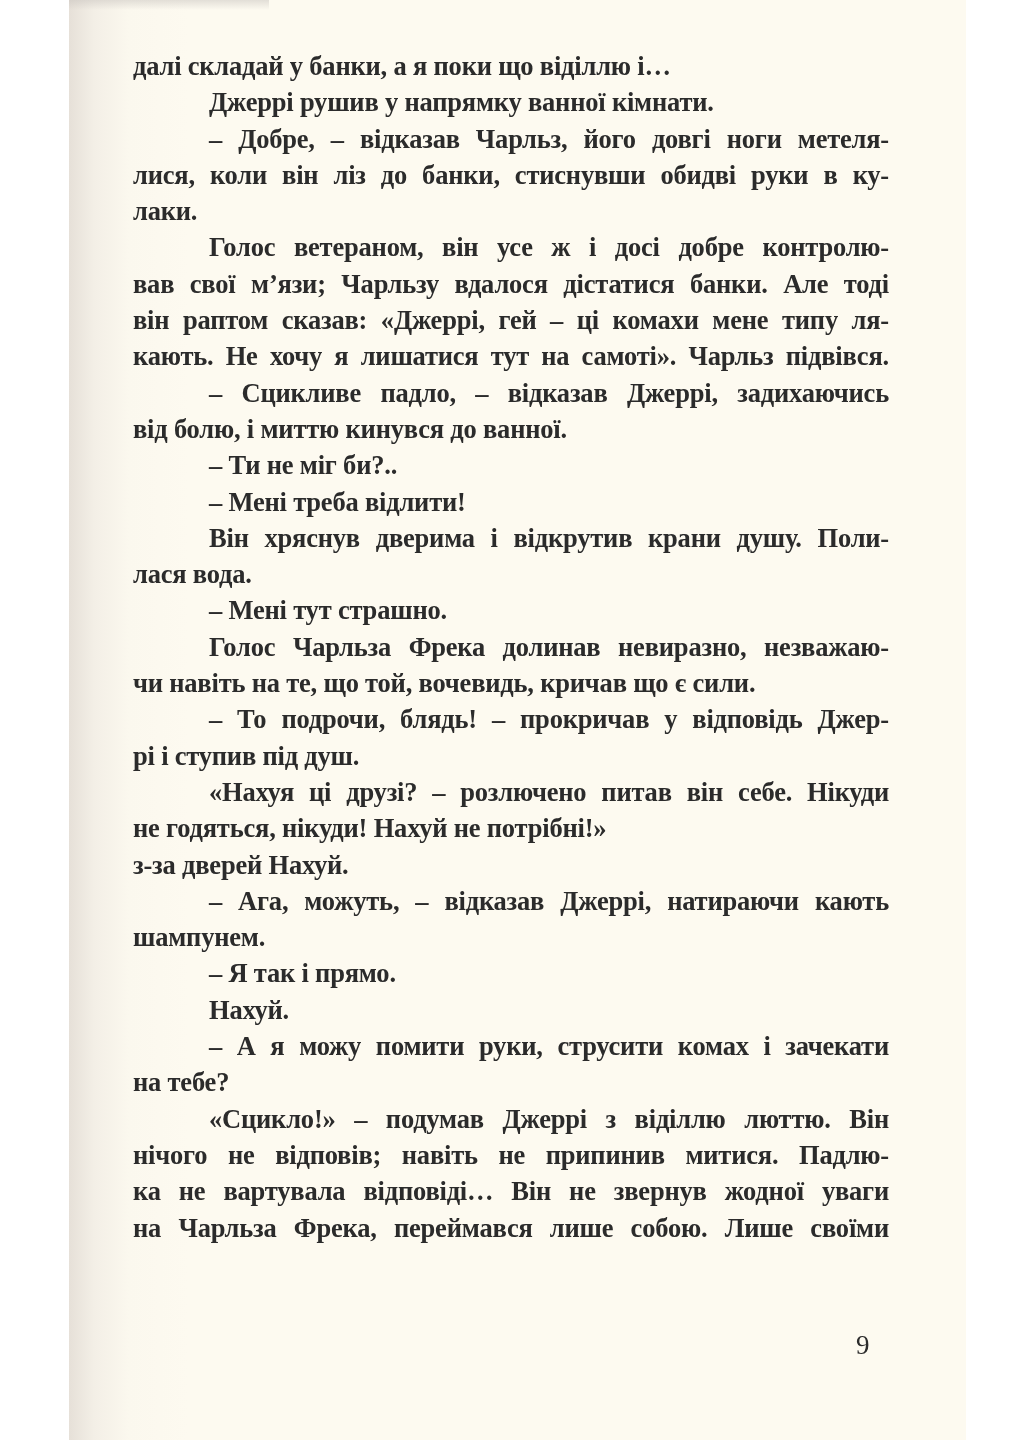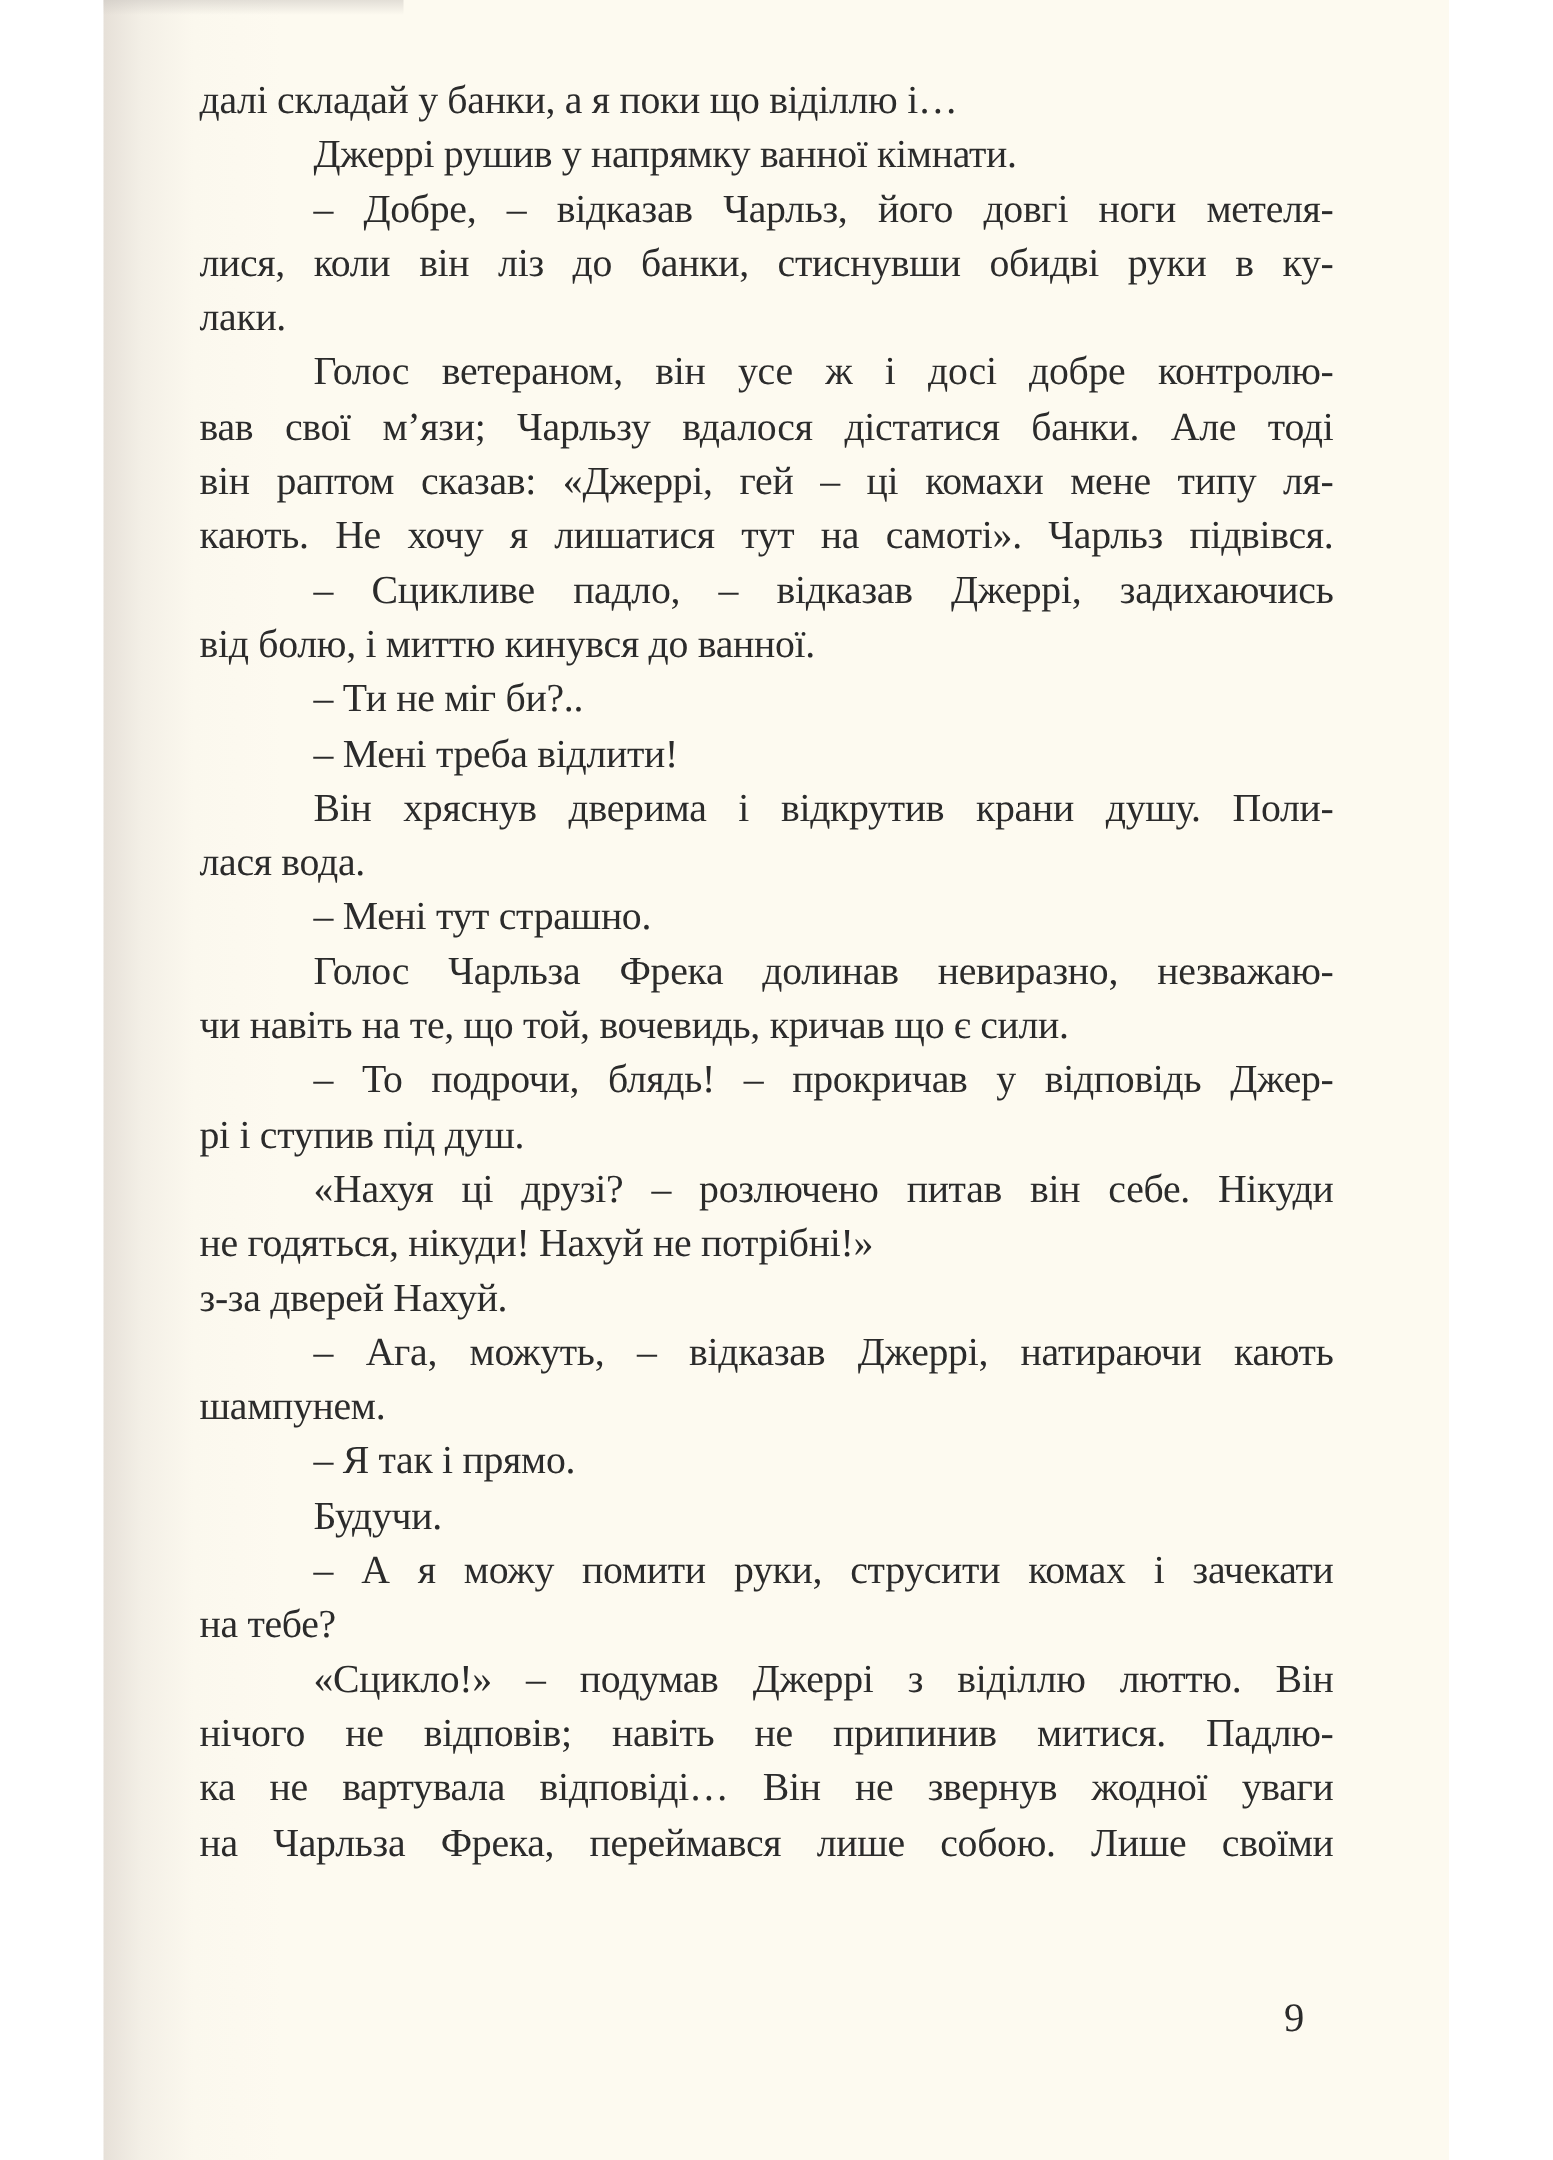--- a/index.html
+++ b/index.html
@@ -37,20 +37,21 @@
       font-family: "Liberation Serif", "DejaVu Serif", serif;
       font-size: 26.5px;
       line-height: 36.3px;
       color: #2b2b2b;
       letter-spacing: -0.2px;
     }
     .line {
       display: block;
       white-space: nowrap;
       height: 36.3px;
+      font-weight: bold;
     }
     .line.justify {
       text-align: justify;
       text-align-last: justify;
       white-space: normal;
       overflow: hidden;
     }
     .line.indent {
       padding-left: 76px;
     }
@@ -88,21 +89,21 @@
       <span class="line indent justify">Голос Чарльза Фрека долинав невиразно, незважаю-</span>
       <span class="line">чи навіть на те, що той, вочевидь, кричав що є сили.</span>
       <span class="line indent justify">– То подрочи, блядь! – прокричав у відповідь Джер-</span>
       <span class="line">рі і ступив під душ.</span>
       <span class="line indent justify">«Нахуя ці друзі? – розлючено питав він себе. Нікуди</span>
       <span class="line">не годяться, нікуди! Нахуй не потрібні!»</span>
       <span class="line">з-за дверей Нахуй.</span>
       <span class="line indent justify">– Ага, можуть, – відказав Джеррі, натираючи кають</span>
       <span class="line">шампунем.</span>
       <span class="line indent">– Я так і прямо.</span>
-      <span class="line indent">Будучи.</span>
+      <span class="line indent">Нахуй.</span>
       <span class="line indent justify">– А я можу помити руки, струсити комах і зачекати</span>
       <span class="line">на тебе?</span>
       <span class="line indent justify">«Сцикло!» – подумав Джеррі з віділлю люттю. Він</span>
       <span class="line justify">нічого не відповів; навіть не припинив митися. Падлю-</span>
       <span class="line justify">ка не вартувала відповіді… Він не звернув жодної уваги</span>
       <span class="line justify">на Чарльза Фрека, переймався лише собою. Лише своїми</span>
     </div>
   <div class="page-number">9</div>
 </div>
 

